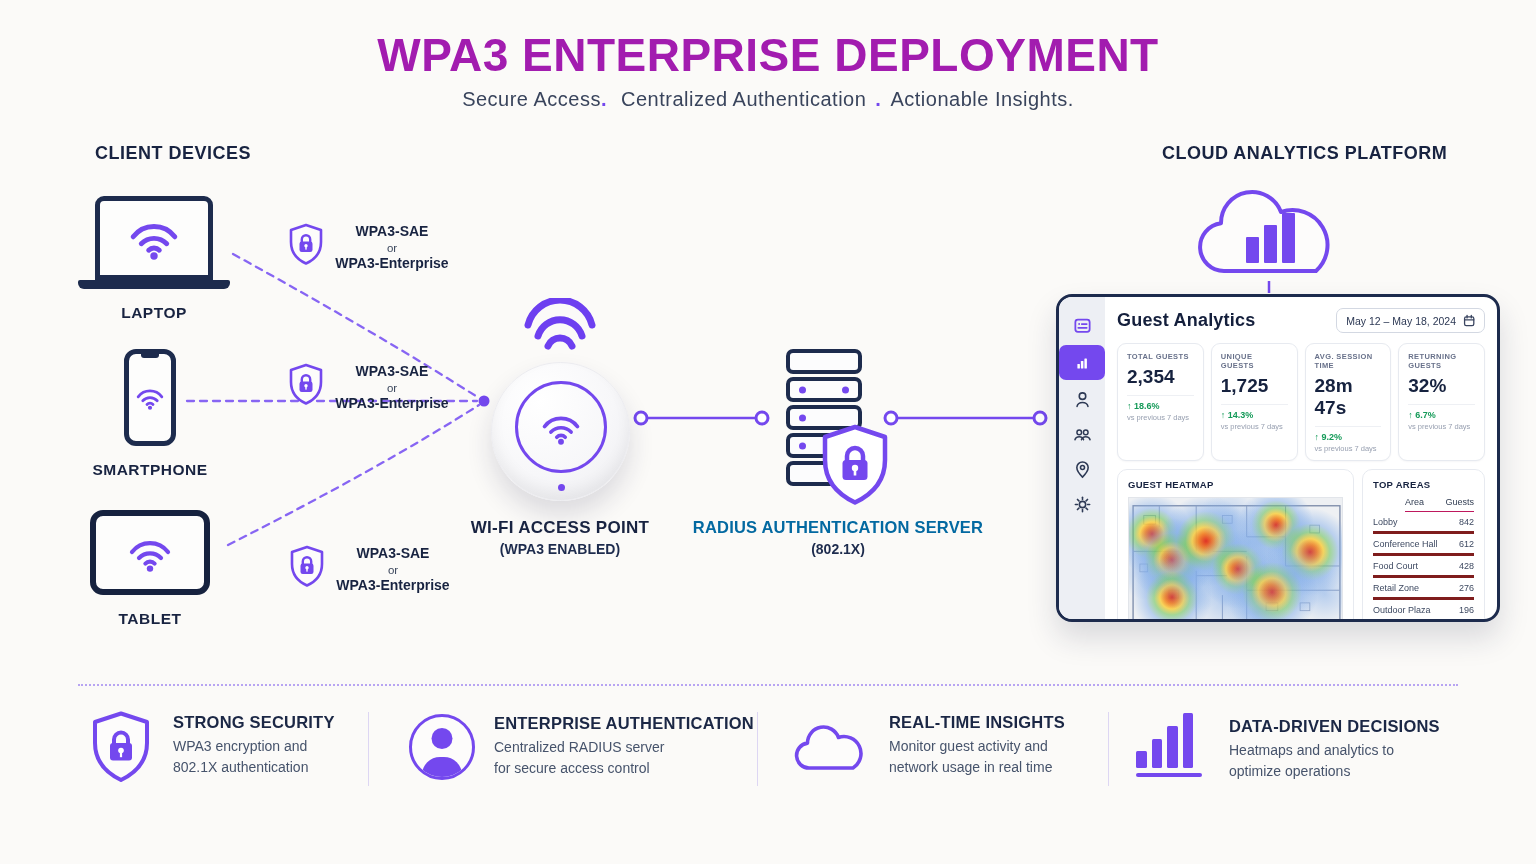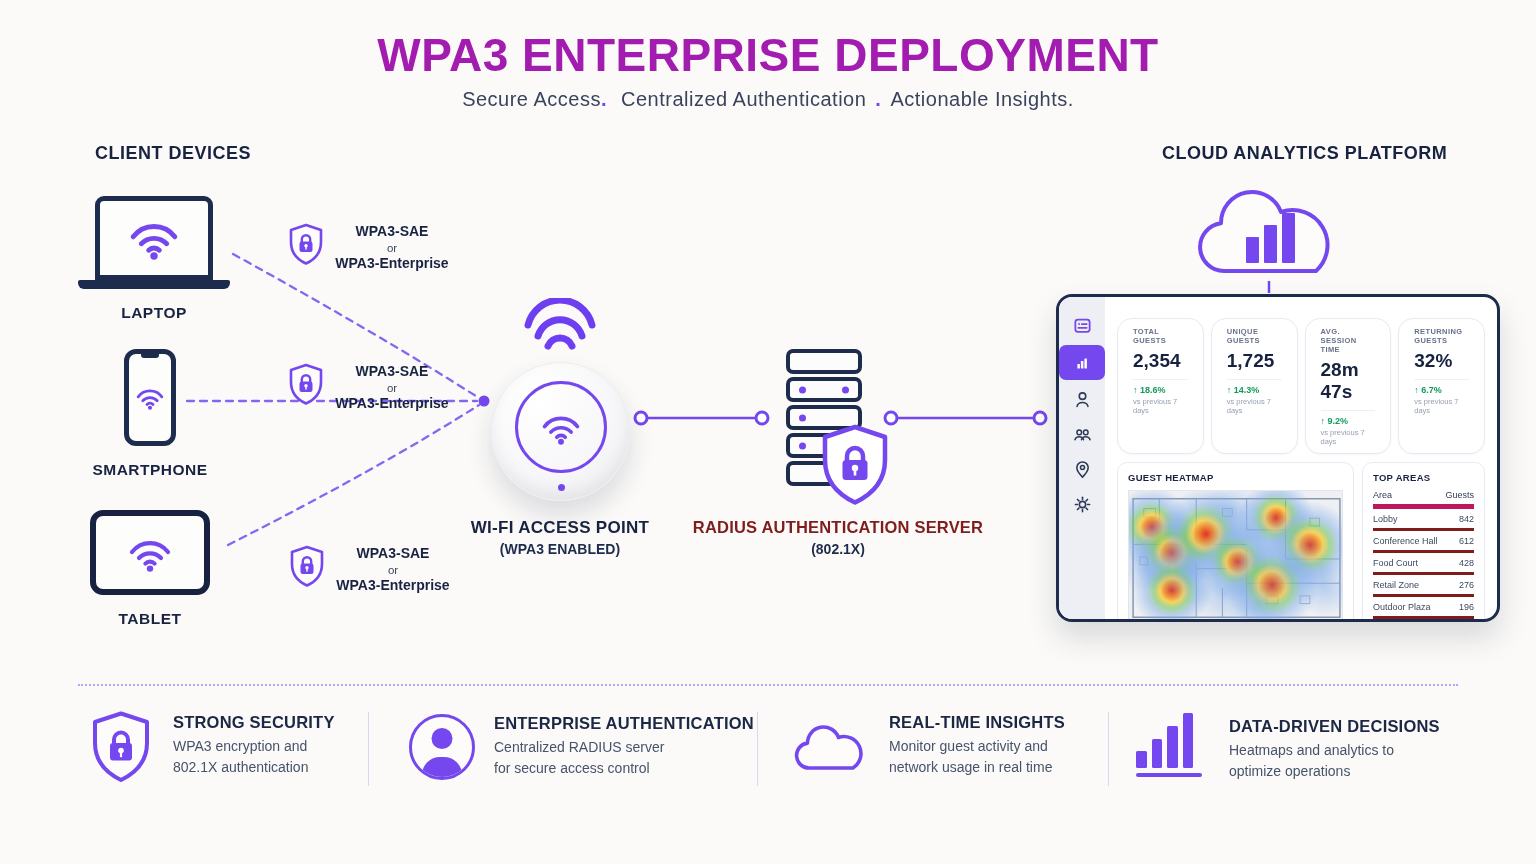--- a/index.html
+++ b/index.html
@@ -43,53 +43,53 @@
   .ap-dot { position:absolute; left:66px; top:121px; width:7px; height:7px; background:#7448ee; border-radius:50%; }
   .ap-title { left:440px; top:518px; width:240px; text-align:center; font-size:17px; font-weight:bold; color:#182341; letter-spacing:.3px; }
   .ap-sub { left:440px; top:541px; width:240px; text-align:center; font-size:14px; font-weight:bold; color:#1d2b4d; }
 
   
   .server { left:786px; top:349px; width:76px; }
   .slat { width:76px; height:25px; border:4px solid #1d2b4d; border-radius:7px; background:#fcfcfd; margin-bottom:3px; position:relative; }
   .slat .pdot { position:absolute; top:50%; transform:translateY(-50%); width:7px; height:7px; border-radius:50%; background:#7448ee; }
   .pdot.dl { left:9px; } .pdot.dr { right:9px; }
   .srv-shield { left:820px; top:424px; }
-  .srv-title { left:688px; top:518px; width:300px; text-align:center; font-size:16.5px; font-weight:bold; color:#7f1d1d; letter-spacing:.2px; }
+  .srv-title { left:688px; top:518px; width:300px; text-align:center; font-size:16.5px; font-weight:bold; color:#0369a1; letter-spacing:.2px; }
   .srv-sub { left:688px; top:541px; width:300px; text-align:center; font-size:14px; font-weight:bold; color:#1d2b4d; }
 
   
   .cloud-h { left:1162px; top:143px; }
   .cloud-icon { left:1190px; top:175px; }
 
   
   .panel { left:1056px; top:294px; width:444px; height:328px; background:#fff; border:3px solid #1d2b4d; border-radius:16px; box-shadow:0 16px 30px rgba(25,35,70,.15); display:flex; overflow:hidden; }
   .sb { width:46px; background:#edeff4; padding-top:13px; display:flex; flex-direction:column; align-items:center; flex-shrink:0; }
   .sb-item { width:100%; height:31px; display:flex; align-items:center; justify-content:center; margin-bottom:4px; }
   .sb-item.active { height:35px; background:#7448ee; border-radius:7px; }
   .main { flex:1; padding:11px 12px 10px; display:flex; flex-direction:column; }
   .hd-row { display:flex; align-items:center; justify-content:space-between; }
   .ga-title { font-size:18px; font-weight:bold; color:#141f3c; letter-spacing:.2px; }
   .date-pill { display:flex; align-items:center; gap:7px; border:1.5px solid #d3d8e2; border-radius:7px; padding:5px 9px; font-size:10.5px; color:#2c3854; background:#fff; }
   .stats-row { display:flex; gap:7px; margin-top:10px; }
-  .stat-card { flex:1; border:1.5px solid #e7eaf0; border-radius:15px; padding:8px 15px 7px; background:#fff; box-shadow:0 1px 2px rgba(20,30,60,.04); }
+  .stat-card { flex:1; border:1.5px solid #e7eaf0; border-radius:9px; padding:8px 9px 7px; background:#fff; box-shadow:0 1px 2px rgba(20,30,60,.04); }
   .st-label { font-size:7.5px; font-weight:bold; color:#68718a; letter-spacing:.4px; }
   .st-value { font-size:19px; font-weight:bold; color:#16223f; margin-top:5px; }
   .st-div { border-top:1px solid #eef0f4; margin-top:7px; padding-top:5px; }
   .st-delta { font-size:9px; font-weight:bold; color:#149a58; }
   .st-sub { font-size:7.5px; color:#98a0b1; margin-top:2px; }
   .bottom-row { display:flex; gap:8px; margin-top:8px; flex:1; }
   .card { border:1.5px solid #e7eaf0; border-radius:10px; background:#fff; padding:9px 10px; }
   .heat-card { width:237px; }
   .card-title { font-size:9.5px; font-weight:bold; color:#16223f; letter-spacing:.3px; }
   .floor { position:relative; margin-top:7px; height:136px; background:#eef0f3; border:1px solid #e2e5ea; overflow:hidden; }
   .heat-spot { position:absolute; transform:translate(-50%,-50%); border-radius:50%; pointer-events:none; }
   .heat-spot.hot { background:radial-gradient(closest-side, rgba(222,42,28,.95) 0%, rgba(242,122,28,.9) 16%, rgba(250,206,58,.82) 30%, rgba(116,198,96,.62) 45%, rgba(128,172,233,.48) 65%, rgba(128,172,233,0) 100%); }
   .heat-spot.soft { background:radial-gradient(closest-side, rgba(128,172,233,.5) 0%, rgba(128,172,233,0) 100%); }
   .areas-card { flex:1; display:flex; flex-direction:column; }
-  .ta-head { display:flex; justify-content:space-between; font-size:9px; color:#313d52; border-bottom:5px solid #be185d; padding:5px 0 4px; margin-top:2px; }
+  .ta-head { display:flex; justify-content:space-between; font-size:9px; color:#313d52; border-bottom:1px solid #be185d; padding:5px 0 4px; margin-top:2px;margin-left:32px; }
   .ta-row { display:flex; justify-content:space-between; font-size:9px; color:#3d4961; padding:4.5px 0; border-bottom:3px solid #7f1d1d; }
 
   
   .dotsep { left:78px; top:684px; width:1380px; border-top:2.5px dotted #b7a4f2; }
   .vdiv { width:0; border-left:1.5px solid #ddd6f3; top:712px; height:74px; }
   .feat-title { font-size:16.5px; font-weight:bold; color:#1b2745; letter-spacing:.2px; }
   .feat-desc { font-size:14px; color:#46536b; line-height:1.52; margin-top:4px; }
   .person-circle { width:66px; height:66px; border:3.5px solid #7448ee; border-radius:50%; position:relative; overflow:hidden; background:#fdfcfb; }
   .person-head { position:absolute; left:50%; top:11px; transform:translateX(-50%); width:21px; height:21px; border-radius:50%; background:#7448ee; }
   .person-body { position:absolute; left:50%; bottom:-7px; transform:translateX(-50%); width:40px; height:27px; border-radius:18px 18px 8px 8px; background:#7448ee; }
@@ -308,20 +308,32 @@
         <line x1="3.2" y1="10" x2="5.2" y2="10"></line>
           <line x1="14.8" y1="10" x2="16.8" y2="10"></line>
         <line x1="5.2" y1="5.2" x2="6.6" y2="6.6"></line>
           <line x1="13.4" y1="13.4" x2="14.8" y2="14.8"></line>
         <line x1="5.2" y1="14.8" x2="6.6" y2="13.4"></line>
           <line x1="13.4" y1="6.6" x2="14.8" y2="5.2"></line>
       </svg>
     </div>
   </div>
   <div class="main">
+    <div class="hd-row">
+      <div class="ga-title">Guest Analytics</div>
+      <div class="date-pill">
+        <span>May 12 – May 18, 2024</span>
+        <svg width="12" height="13" viewBox="0 0 13 14" fill="none" stroke="#3a4560" stroke-width="1.4" stroke-linecap="round">
+          <rect x="1.7" y="3" width="10" height="9.5" rx="1.8"></rect>
+            <line x1="4.4" y1="1.5" x2="4.4" y2="4.2"></line>
+            <line x1="9" y1="1.5" x2="9" y2="4.2"></line>
+            <line x1="1.7" y1="6.3" x2="11.7" y2="6.3"></line>
+        </svg>
+      </div>
+    </div>
     <div class="stats-row">
       <div class="stat-card">
         <div class="st-label">TOTAL GUESTS</div>
         <div class="st-value">2,354</div>
         <div class="st-div">
             <div class="st-delta">↑ 18.6%</div>
         <div class="st-sub">vs previous 7 days</div>
           </div>
       </div>
       <div class="stat-card">

